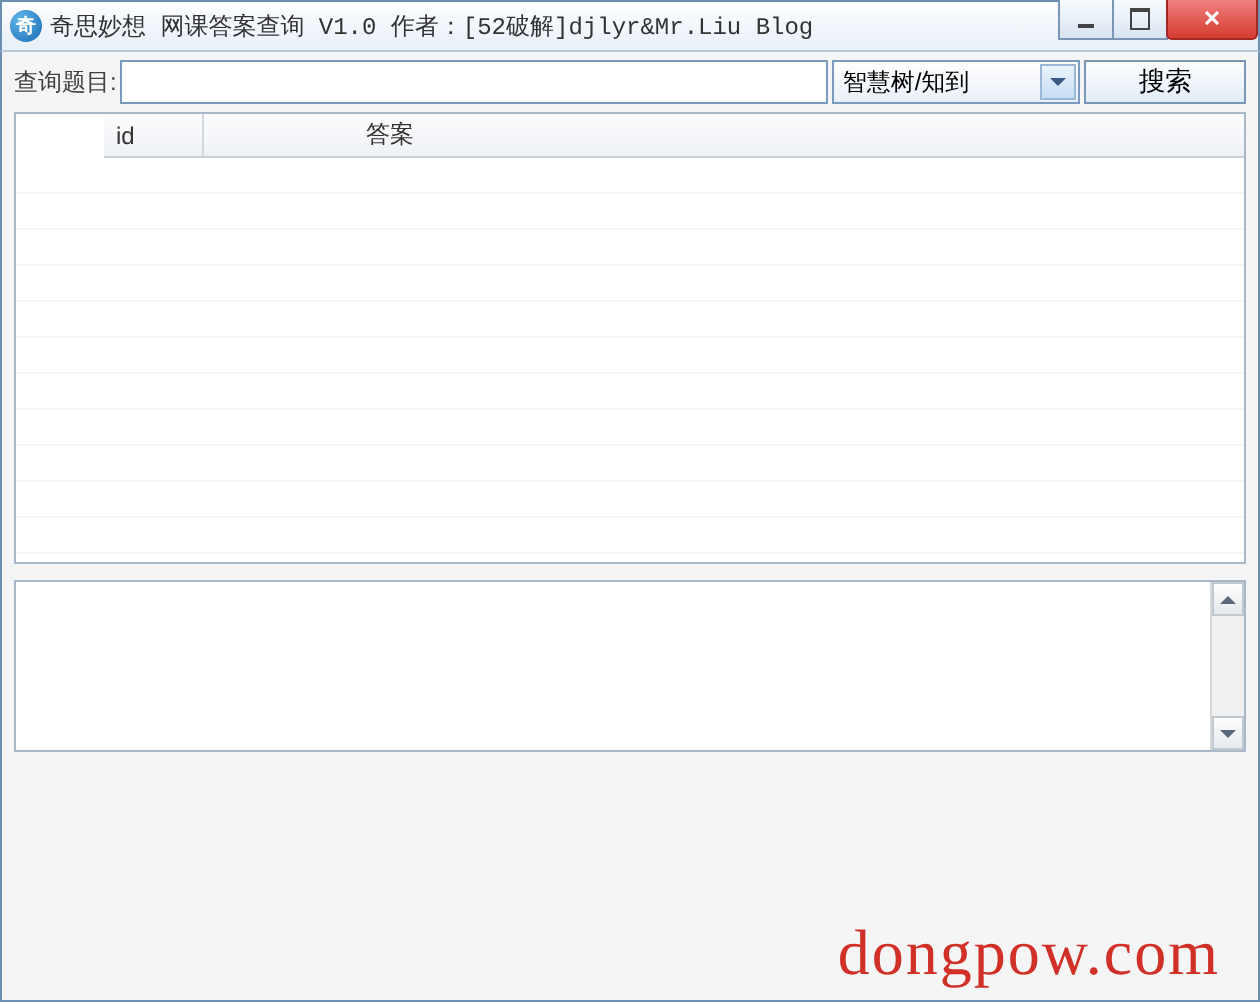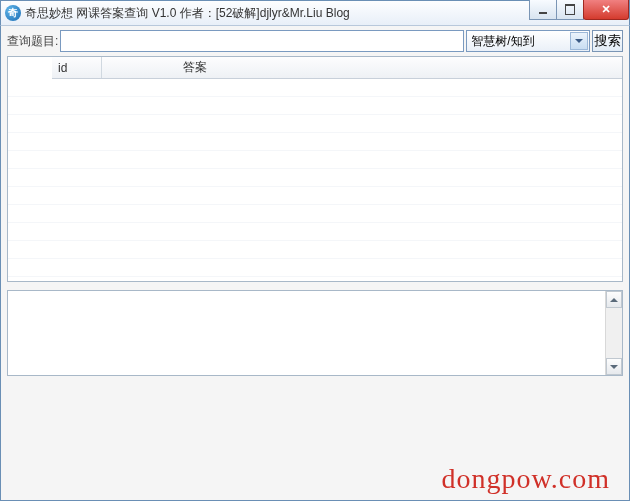--- a/index.html
+++ b/index.html
@@ -1,49 +1,49 @@
 <!DOCTYPE html>
 <html><head>
 <meta charset="utf-8">
 <style>
 * { box-sizing: border-box; margin: 0; padding: 0; }
 body { font-family: "Microsoft YaHei", Tahoma, sans-serif; font-size: 12px; background: #fff; width: 630px; height: 501px; overflow: hidden; position: relative; }
 .titlebar { height: 26px; background: linear-gradient(#fdfeff, #e8eff8); border: 1px solid #6a8fb5; border-bottom: 1px solid #b8c8db; display: flex; align-items: center; padding-left: 4px; }
 .app-icon { width: 16px; height: 16px; border-radius: 50%; background: radial-gradient(circle at 30% 30%, #5fb4e8, #1a6db5); margin-right: 4px; display: flex; align-items: center; justify-content: center; color: #fff; font-size: 10px; font-weight: bold; }
-.title-text { color: #333; flex: 1; }
+.title-text { color: #333; flex: 1; font-family: Liberation Mono, monospace; }
 .win-controls { display: flex; height: 20px; margin-top: -6px; }
 .win-btn { width: 28px; height: 20px; border: 1px solid #7a95b5; border-top: none; background: linear-gradient(#f8fbff, #d8e4f0); display: flex; align-items: center; justify-content: center; margin-left: -1px; }
 .win-btn.min::after { content: ""; width: 8px; height: 2px; background: #444; margin-top: 6px; }
 .win-btn.max::after { content: ""; width: 8px; height: 8px; border: 1px solid #444; border-top-width: 2px; }
 .win-btn.close { width: 46px; background: linear-gradient(#f08080, #d43b2e); border-color: #a02820; border-bottom-left-radius: 3px; border-bottom-right-radius: 3px; }
 .win-btn.close::after { content: "✕"; color: #fff; font-size: 11px; font-weight: bold; }
 .content { border: 1px solid #6a8fb5; border-top: none; height: 475px; padding: 4px 6px; background: #f5f5f5; }
 .search-row { display: flex; align-items: center; gap: 2px; margin-bottom: 4px; }
 .label { color: #404040; white-space: nowrap; }
 .search-input { flex: 1; height: 22px; border: 1px solid #7a9ac0; background: #fff; padding: 0 4px; }
 .dropdown { width: 124px; height: 22px; border: 1px solid #7a9ac0; background: linear-gradient(#fff,#eaf0f8); display: flex; align-items: center; padding-left: 4px; position: relative; }
 .dropdown-arrow { position: absolute; right: 1px; top: 1px; width: 18px; height: 18px; background: linear-gradient(#eaf3fc,#c8ddf2); border: 1px solid #9cb8d8; display: flex; align-items: center; justify-content: center; }
 .dropdown-arrow::after { content: ""; border: 4px solid transparent; border-top-color: #3a5a85; margin-top: 4px; }
-.btn { height: 22px; padding: 0 1px; border: 1px solid #7a95b5; background: linear-gradient(#fdfeff,#e2ecf6); }
+.btn { height: 22px; padding: 0 26px; border: 1px solid #7a95b5; background: linear-gradient(#fdfeff,#e2ecf6); }
 .table-wrap { border: 1px solid #a8b8c8; background: #fff; height: 226px; overflow: hidden; }
 .thead { display: flex; height: 22px; background: linear-gradient(#fdfdfe,#eef1f5); border-bottom: 1px solid #c8d0da; margin-left: 44px; }
 .th { border-right: 1px solid #d0d8e0; display: flex; align-items: center; padding-left: 6px; color: #333; }
 .th.id { width: 50px; }
 .th.q { flex: 1; justify-content: center; }
 .th.a { width: 180px; justify-content: center; border-right: none; text-align: right; }
 .tbody { height: 204px; background: repeating-linear-gradient(#fff, #fff 17px, #f4f6f9 17px, #f4f6f9 18px); }
 .field-group { display: flex; margin-top: 8px; gap: 4px; }
 .field-label { width: 34px; padding-top: 2px; }
 .textarea-wrap { flex: 1; position: relative; border: 1px solid #a8b8c8; background: #fff; height: 86px; }
 .scrollbar { position: absolute; right: 0; top: 0; width: 17px; height: 100%; background: #f0f0f0; border-left: 1px solid #d8d8d8; }
 .sb-btn { height: 17px; background: linear-gradient(#fdfdfd,#e6e9ed); border: 1px solid #c0c8d0; display: flex; align-items: center; justify-content: center; }
 .sb-btn.up::after { content: ""; border: 4px solid transparent; border-bottom-color: #5a6a7a; margin-bottom: 4px; }
 .sb-btn.down { position: absolute; bottom: 0; width: 100%; }
 .sb-btn.down::after { content: ""; border: 4px solid transparent; border-top-color: #5a6a7a; margin-top: 4px; }
-.watermark { position: absolute; bottom: 6px; right: 20px; font-family: Georgia, serif; font-size: 28px; color: #d03028; letter-spacing: 1px; pointer-events: none; }
+.watermark { position: absolute; bottom: 6px; right: 20px; font-family: Georgia, serif; font-size: 32px; color: #d03028; letter-spacing: 1px; pointer-events: none; }
 </style>
 </head>
 <body>
 
 <div class="titlebar">
   <div class="app-icon">奇</div>
   <div class="title-text">奇思妙想 网课答案查询 V1.0 作者：[52破解]djlyr&amp;Mr.Liu Blog</div>
   <div class="win-controls">
     <div class="win-btn min"></div>
     <div class="win-btn max"></div>

